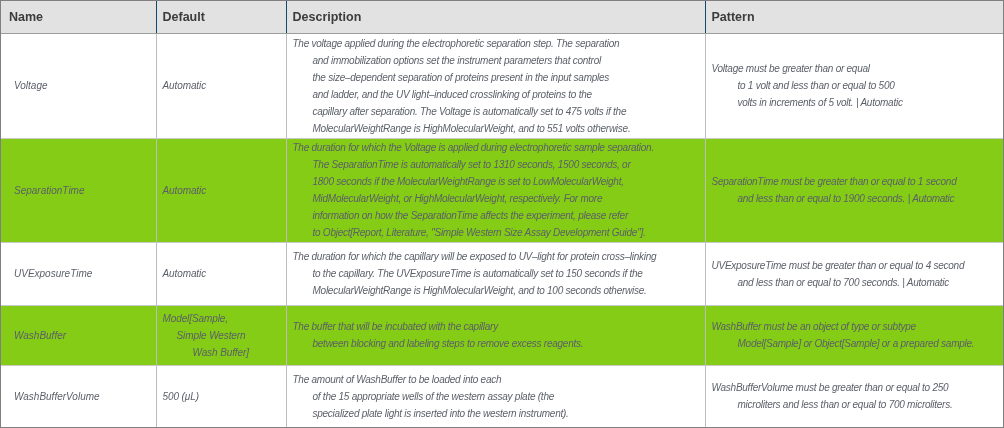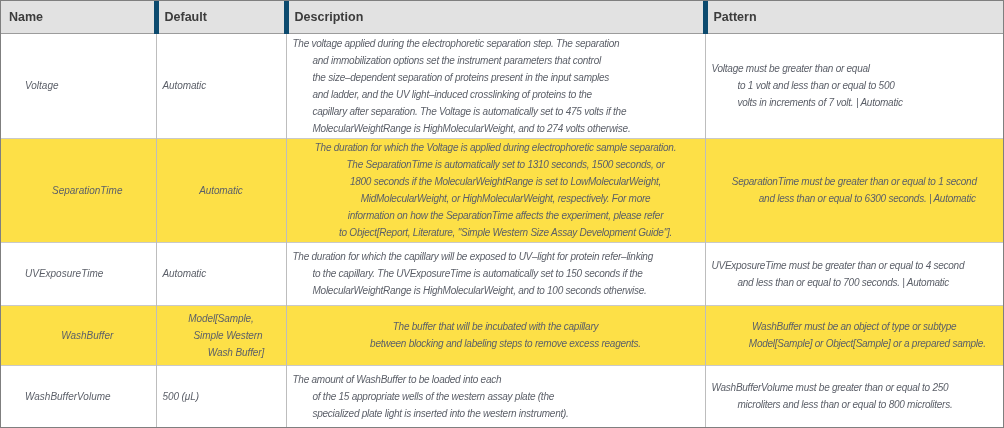--- a/index.html
+++ b/index.html
@@ -29,39 +29,39 @@
   }
   
   table.opts thead tr { height: 32px; }
   table.opts th {
     background: #e2e2e2;
     color: #3c3c3c;
     font-size: 12.5px;
     font-weight: bold;
     text-align: left;
     border-bottom: 1px solid #9c9c9c;
-    border-left: 5px solid #0c4a6e;
+    border-left: 1px solid #0c4a6e;
   }
   table.opts th:first-child { border-left: none; padding-left: 8px; }
   
   table.opts td {
     color: #5b5f68;
     font-size: 10px;
     line-height: 17px;
     border-left: 1px solid #bdbdbd;
     border-top: 1px solid #c9c9c9;
     font-style: italic;
   }
-  table.opts td:first-child { border-left: none; padding-left: 24px; }
+  table.opts td:first-child { border-left: none; padding-left: 13px; }
   tr.r-1 { height: 105px; }
   tr.r-2 { height: 104px; }
   tr.r-3 { height: 63px; }
   tr.r-4 { height: 60px; }
   tr.r-5 { height: 62px; }
-  tr.alt td { background: #fde047; text-align: center; }
+  tr.alt td { background: #84cc16; }
   
   .ln { white-space: nowrap; letter-spacing: -0.1px; }
   .c-desc .ln, .c-pat .ln { letter-spacing: -0.25px; }
   .c-desc .ln + .ln { padding-left: 20px; }
   .c-pat  .ln + .ln { padding-left: 26px; }
   .c-def  .ln:nth-child(2) { padding-left: 14px; }
   .c-def  .ln:nth-child(3) { padding-left: 30px; }
 </style>
 </head>
 <body>
@@ -87,53 +87,53 @@
         <td class="c-name">Voltage</td>
         <td class="c-def">
             <div class="ln">Automatic</div>
           </td>
         <td class="c-desc">
             <div class="ln">The voltage applied during the electrophoretic separation step. The separation</div>
             <div class="ln">and immobilization options set the instrument parameters that control</div>
             <div class="ln">the size–dependent separation of proteins present in the input samples</div>
             <div class="ln">and ladder, and the UV light–induced crosslinking of proteins to the</div>
             <div class="ln">capillary after separation.  The Voltage is automatically set to 475 volts if the</div>
-            <div class="ln">MolecularWeightRange is HighMolecularWeight, and to 274 volts otherwise.</div>
+            <div class="ln">MolecularWeightRange is HighMolecularWeight, and to 551 volts otherwise.</div>
           </td>
         <td class="c-pat">
             <div class="ln">Voltage must be greater than or equal</div>
             <div class="ln">to 1 volt and less than or equal to 500</div>
-            <div class="ln">volts in increments of 7 volt.  | Automatic</div>
+            <div class="ln">volts in increments of 5 volt.  | Automatic</div>
           </td>
       </tr>
       <tr class="r-2 alt">
         <td class="c-name">SeparationTime</td>
         <td class="c-def">
             <div class="ln">Automatic</div>
           </td>
         <td class="c-desc">
             <div class="ln">The duration for which the Voltage is applied during electrophoretic sample separation.</div>
             <div class="ln">The SeparationTime is automatically set to 1310 seconds, 1500 seconds, or</div>
             <div class="ln">1800 seconds if the MolecularWeightRange is set to LowMolecularWeight,</div>
             <div class="ln">MidMolecularWeight, or HighMolecularWeight, respectively. For more</div>
             <div class="ln">information on how the SeparationTime affects the experiment, please refer</div>
             <div class="ln">to Object[Report, Literature, "Simple Western Size Assay Development Guide"].</div>
           </td>
         <td class="c-pat">
             <div class="ln">SeparationTime must be greater than or equal to 1 second</div>
-            <div class="ln">and less than or equal to 6300 seconds.  | Automatic</div>
+            <div class="ln">and less than or equal to 1900 seconds.  | Automatic</div>
           </td>
       </tr>
       <tr class="r-3">
         <td class="c-name">UVExposureTime</td>
         <td class="c-def">
             <div class="ln">Automatic</div>
           </td>
         <td class="c-desc">
-            <div class="ln">The duration for which the capillary will be exposed to UV–light for protein refer–linking</div>
+            <div class="ln">The duration for which the capillary will be exposed to UV–light for protein cross–linking</div>
             <div class="ln">to the capillary.  The UVExposureTime is automatically set to 150 seconds if the</div>
             <div class="ln">MolecularWeightRange is HighMolecularWeight, and to 100 seconds otherwise.</div>
           </td>
         <td class="c-pat">
             <div class="ln">UVExposureTime must be greater than or equal to 4 second</div>
             <div class="ln">and less than or equal to 700 seconds.  | Automatic</div>
           </td>
       </tr>
       <tr class="r-4 alt">
         <td class="c-name">WashBuffer</td>
@@ -156,18 +156,18 @@
         <td class="c-def">
             <div class="ln">500 (μL)</div>
           </td>
         <td class="c-desc">
             <div class="ln">The amount of WashBuffer to be loaded into each</div>
             <div class="ln">of the 15 appropriate wells of the western assay plate (the</div>
             <div class="ln">specialized plate light is inserted into the western instrument).</div>
           </td>
         <td class="c-pat">
             <div class="ln">WashBufferVolume must be greater than or equal to 250</div>
-            <div class="ln">microliters and less than or equal to 800 microliters.</div>
+            <div class="ln">microliters and less than or equal to 700 microliters.</div>
           </td>
       </tr>
     </tbody>
   </table>
 </div>
 
 </body></html>

